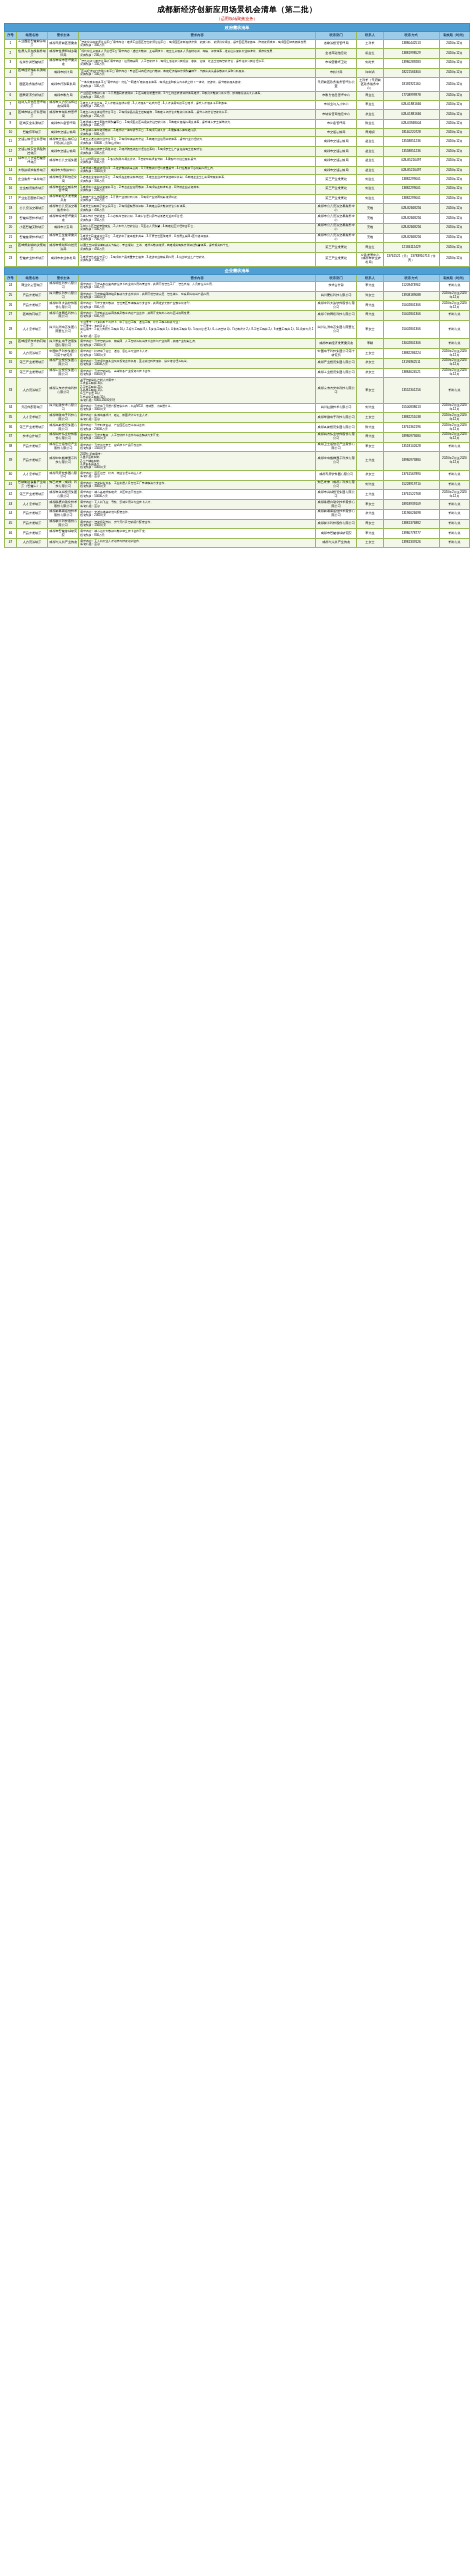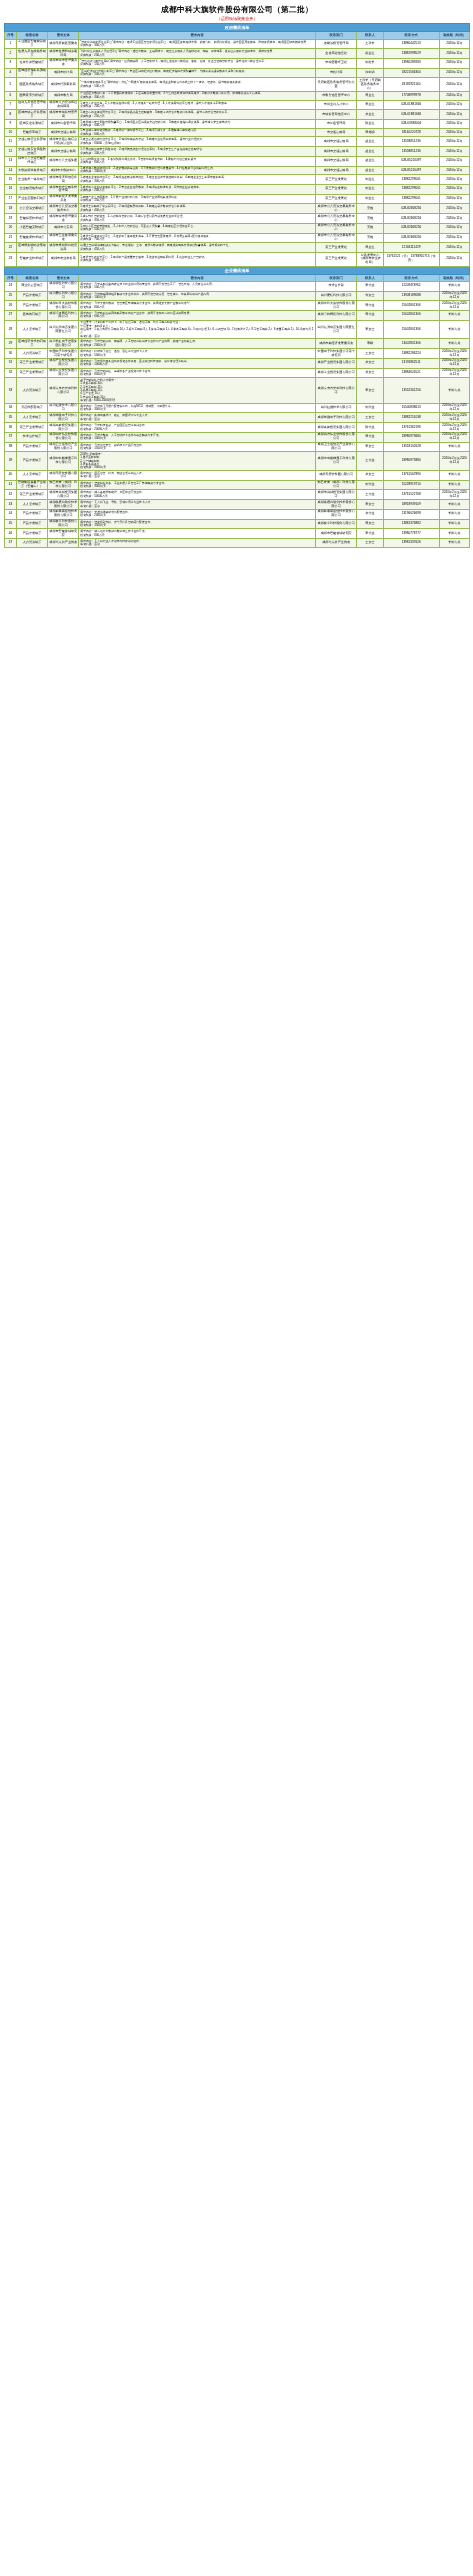--- a/index.html
+++ b/index.html
@@ -64,21 +64,21 @@
   .c-ctr { text-align: center; }
   .c-left { text-align: left; }
   tr.alt td { background: #f2f7ea; }
   .smalltxt { font-size: 2.8px; line-height: 1.2; }
   td.tight { padding: 0.5px 0.5px; }
 </style>
 </head>
 <body>
 
 <div class="page">
-  <div class="doc-title">成都中科大旗软件股份有限公司（第二批）</div>
+  <div class="doc-title">成都新经济创新应用场景机会清单（第二批）</div>
   <div class="doc-subtitle">（适用领域聚焦业务）</div>
 
   <table>
     <colgroup>
       <col style="width:11.3px">
       <col style="width:30px">
       <col style="width:30px">
       <col style="width:227px">
       <col style="width:40px">
       <col style="width:25px">

